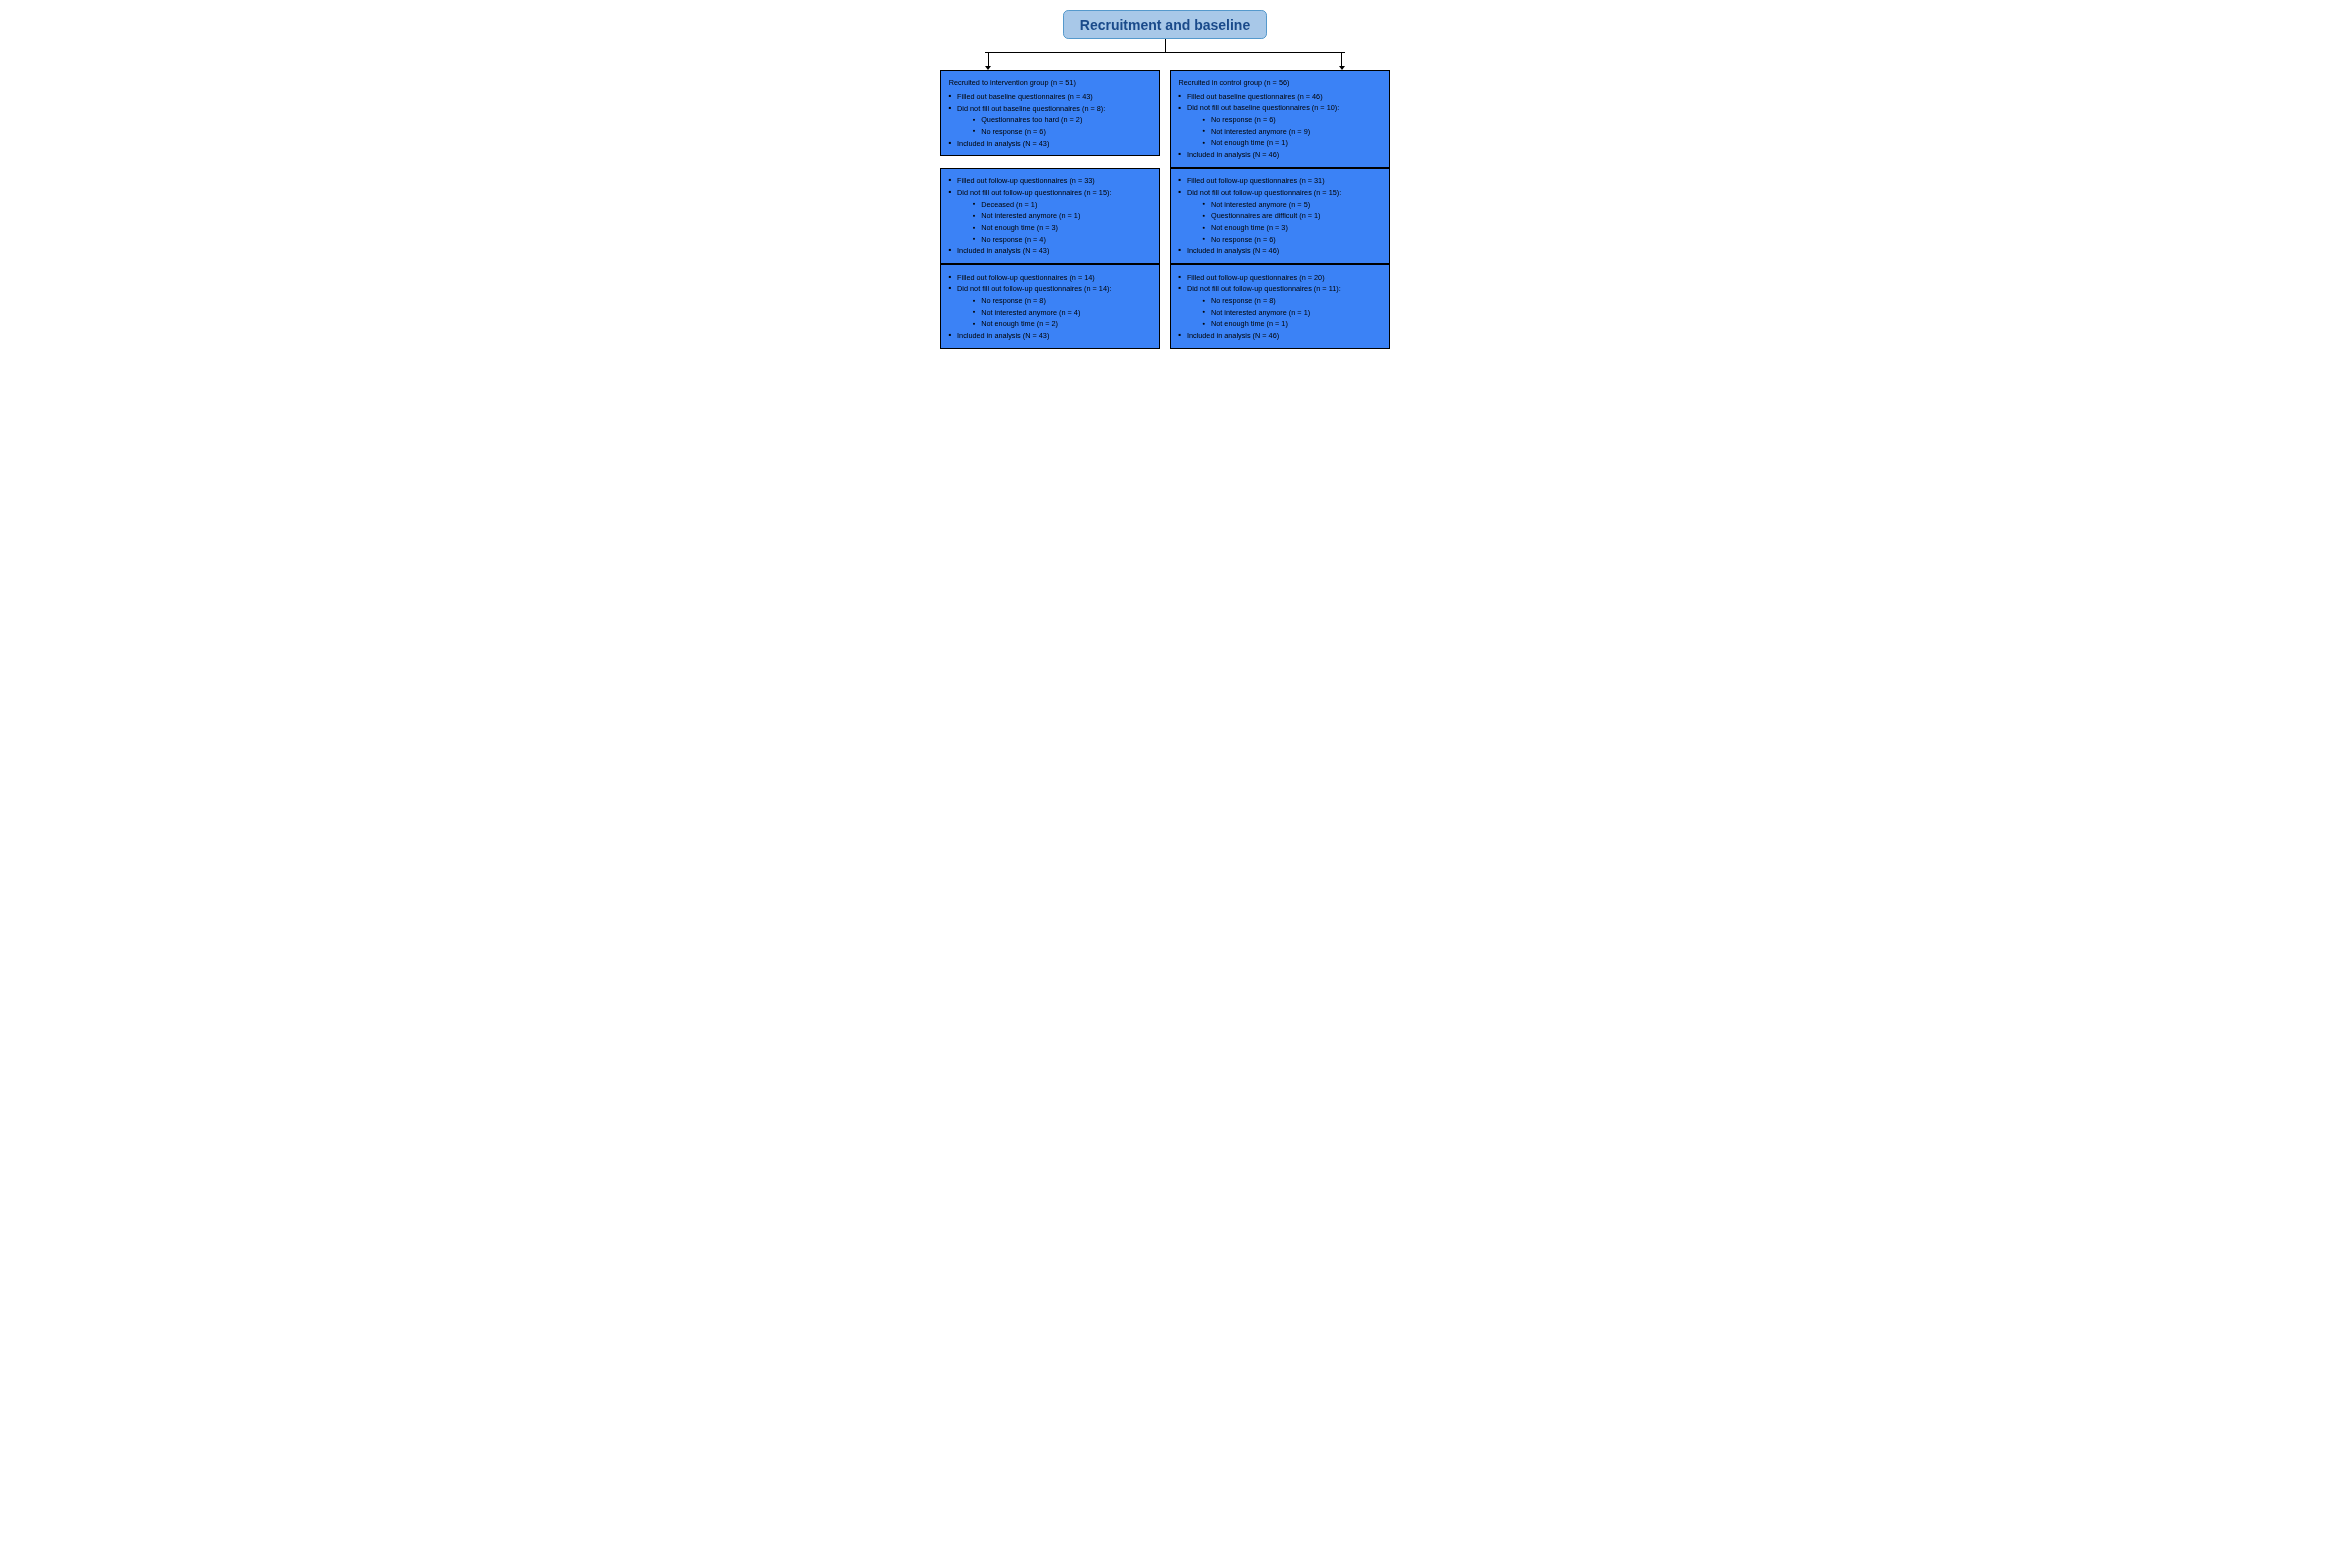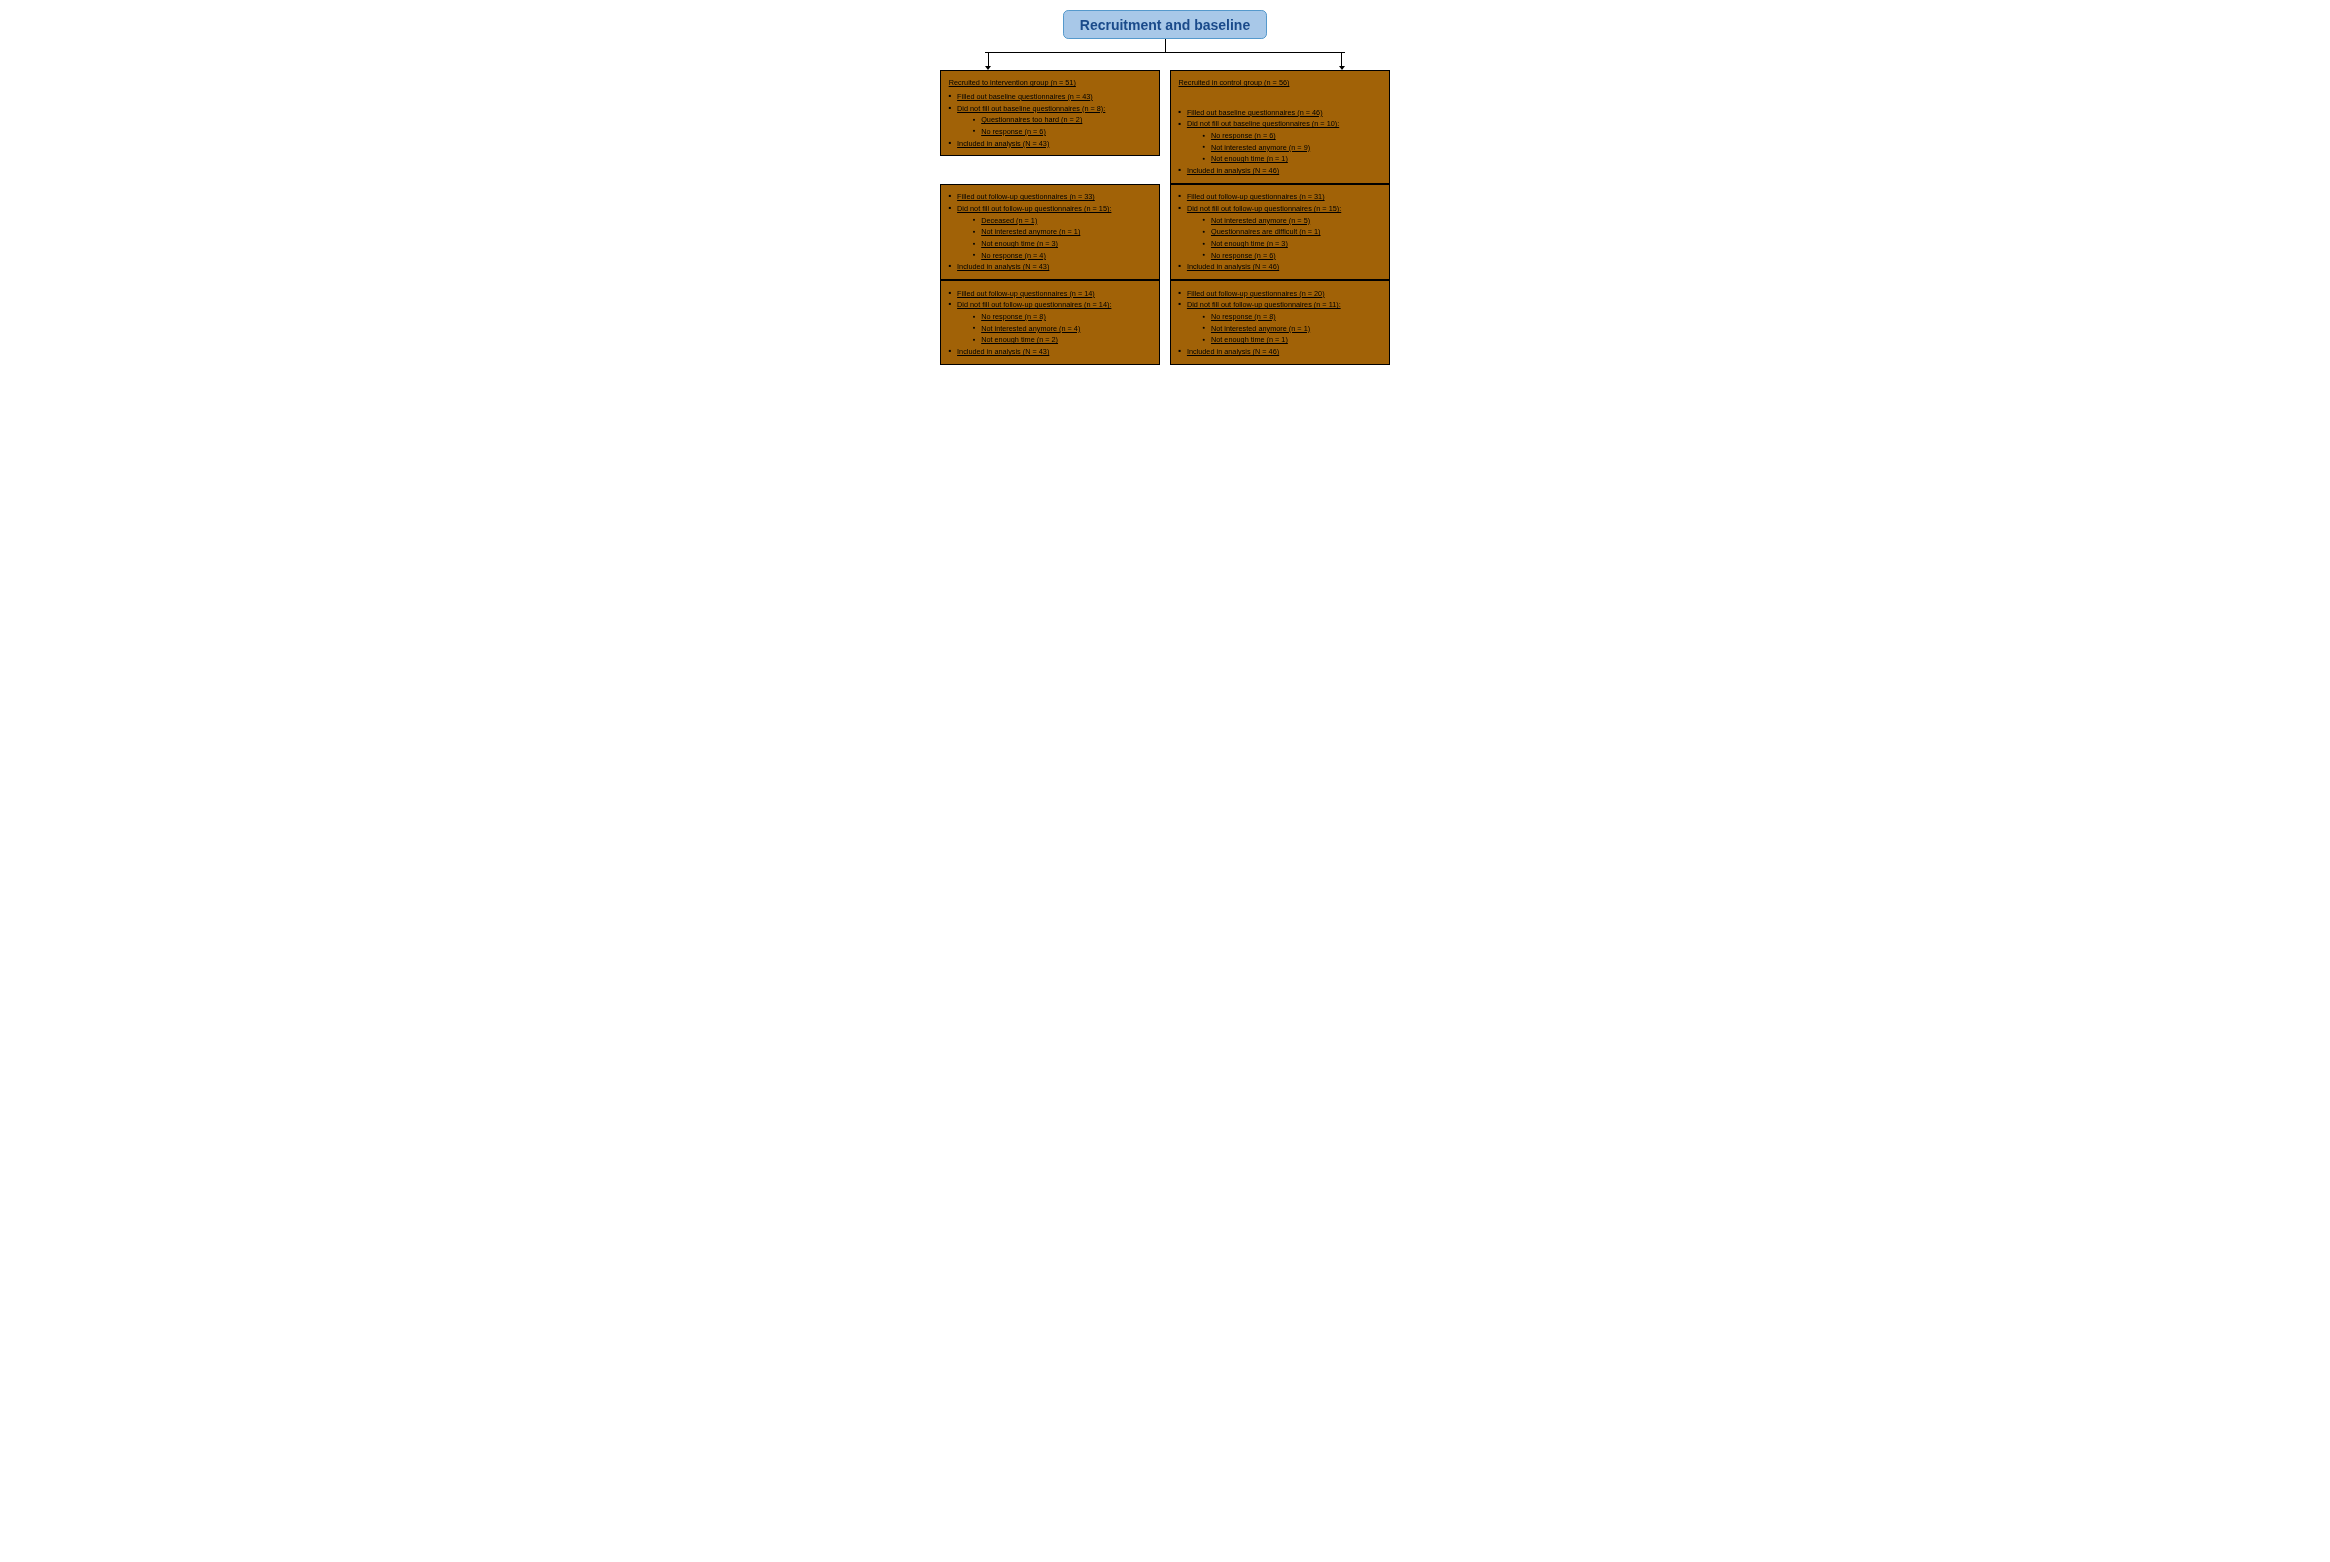--- a/index.html
+++ b/index.html
@@ -48,24 +48,23 @@
       display: flex;
       flex-direction: column;
       align-items: center;
     }
 
     
     .data-box {
       border: 1px solid #000;
       padding: 6.3px 7.3px;
       width: 100%;
-      background: #a16207;
+      background: #3b82f6;
       font-size: 7.3px;
       line-height: 1.6;
-      text-decoration: underline;
     }
 
     .data-box ul {
       list-style: none;
       padding-left: 0;
     }
 
     .data-box ul.level1 > li {
       padding-left: 8.4px;
       position: relative;
@@ -235,21 +234,21 @@
             </ul>
           </li>
           <li>
             <span>Included in analysis (N = 43)</span>
           </li>
         </ul>
       </div>
     </div>
     <div class="col">
       <div class="data-box">
-        <div style="margin-bottom:18px;">Recruited in control group (n = 56)</div>
+        <div style="margin-bottom:2px;">Recruited in control group (n = 56)</div>
         <ul class="level1">
           <li>
             <span>Filled out baseline questionnaires (n = 46)</span>
           </li>
           <li>
             <span>Did not fill out baseline questionnaires (n = 10):</span>
             <ul class="level2">
               <li>No response (n = 6)</li>
               <li>Not interested anymore (n = 9)</li>
               <li>Not enough time (n = 1)</li>

